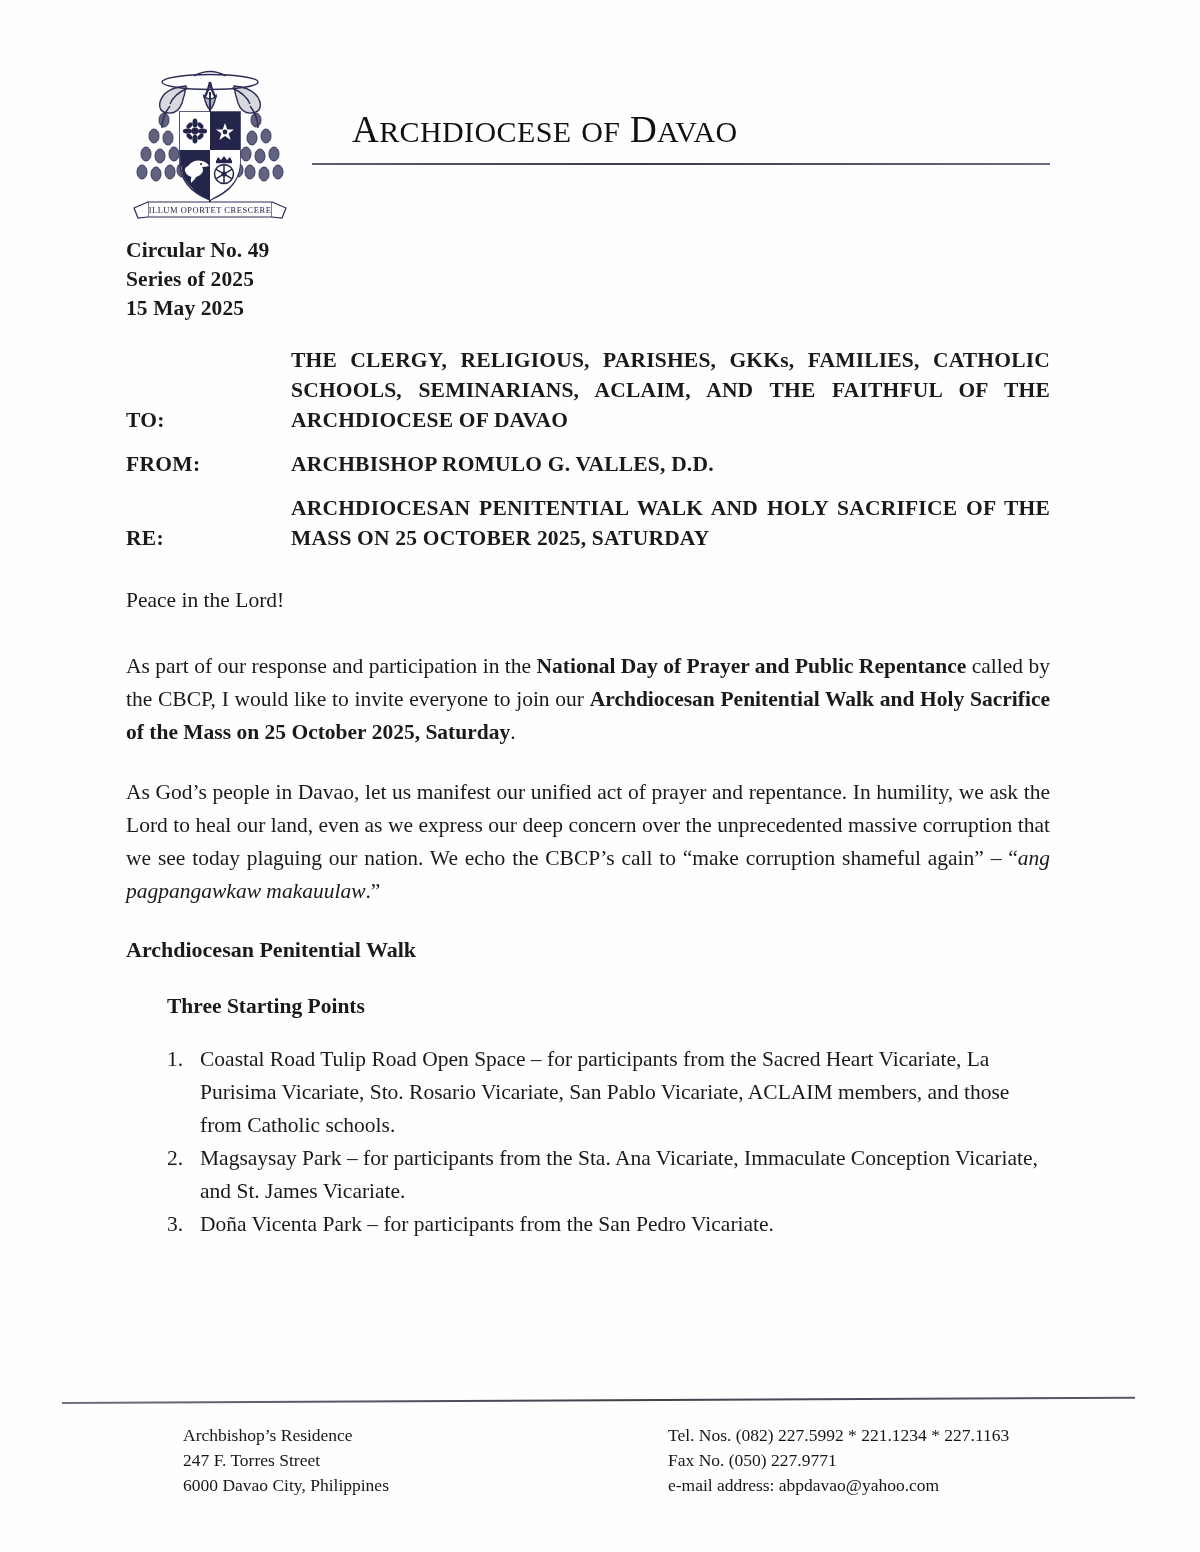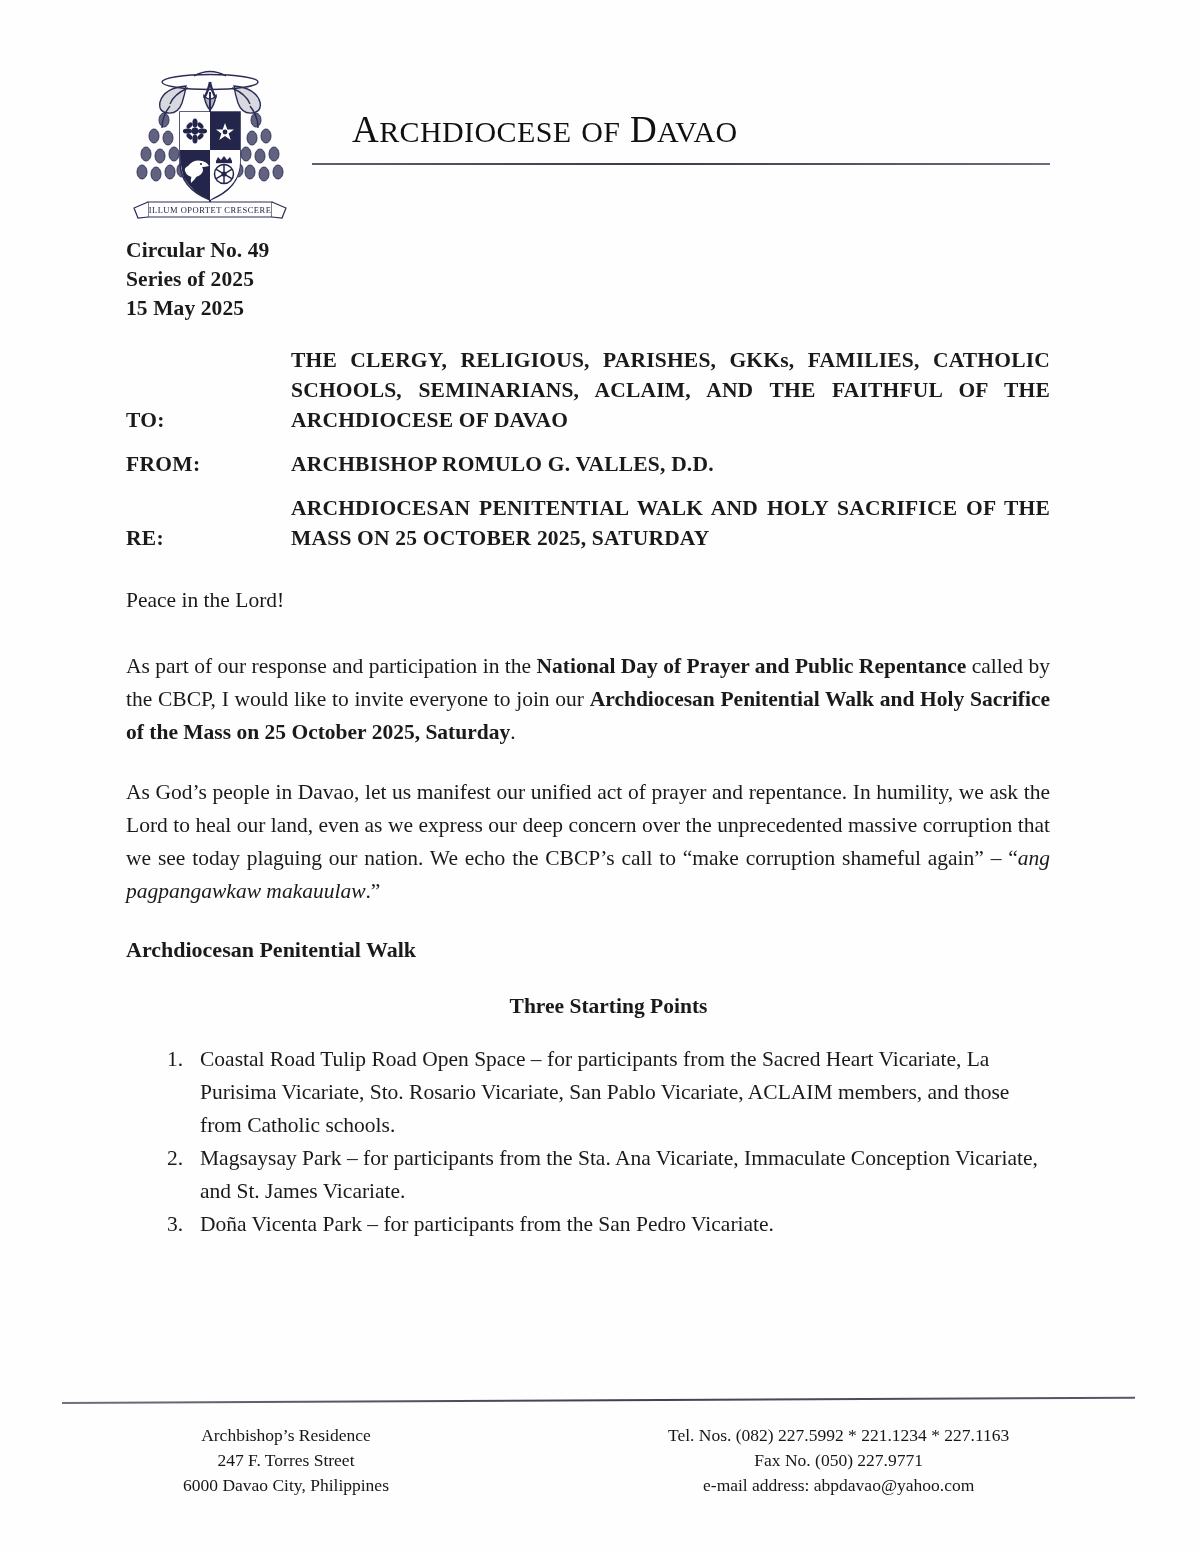--- a/index.html
+++ b/index.html
@@ -124,21 +124,20 @@
     font-weight: bold;
     line-height: 30px;
     margin: 0 0 26px 0;
   }
   .sub-head {
     font-size: 21.5px;
     font-weight: bold;
     line-height: 30px;
     margin: 0 0 22px 0;
     padding-left: 41px;
-    text-align: center;
   }
   .points {
     margin: 0;
     padding: 0;
     list-style: none;
   }
   .points li {
     position: relative;
     font-size: 21.5px;
     line-height: 33px;
@@ -165,21 +164,20 @@
     background: linear-gradient(to right, #6e7280 0%, #3f424b 50%, #55596a 100%);
     transform: rotate(-0.28deg);
     transform-origin: left center;
   }
   .footer {
     position: absolute;
     left: 0;
     top: 1418px;
     width: 1080px;
     height: 110px;
-    text-align: center;
   }
   .footer-left {
     position: absolute;
     left: 183px;
     top: 5px;
     font-size: 17.5px;
     line-height: 25px;
     color: #161616;
   }
   .footer-right {

